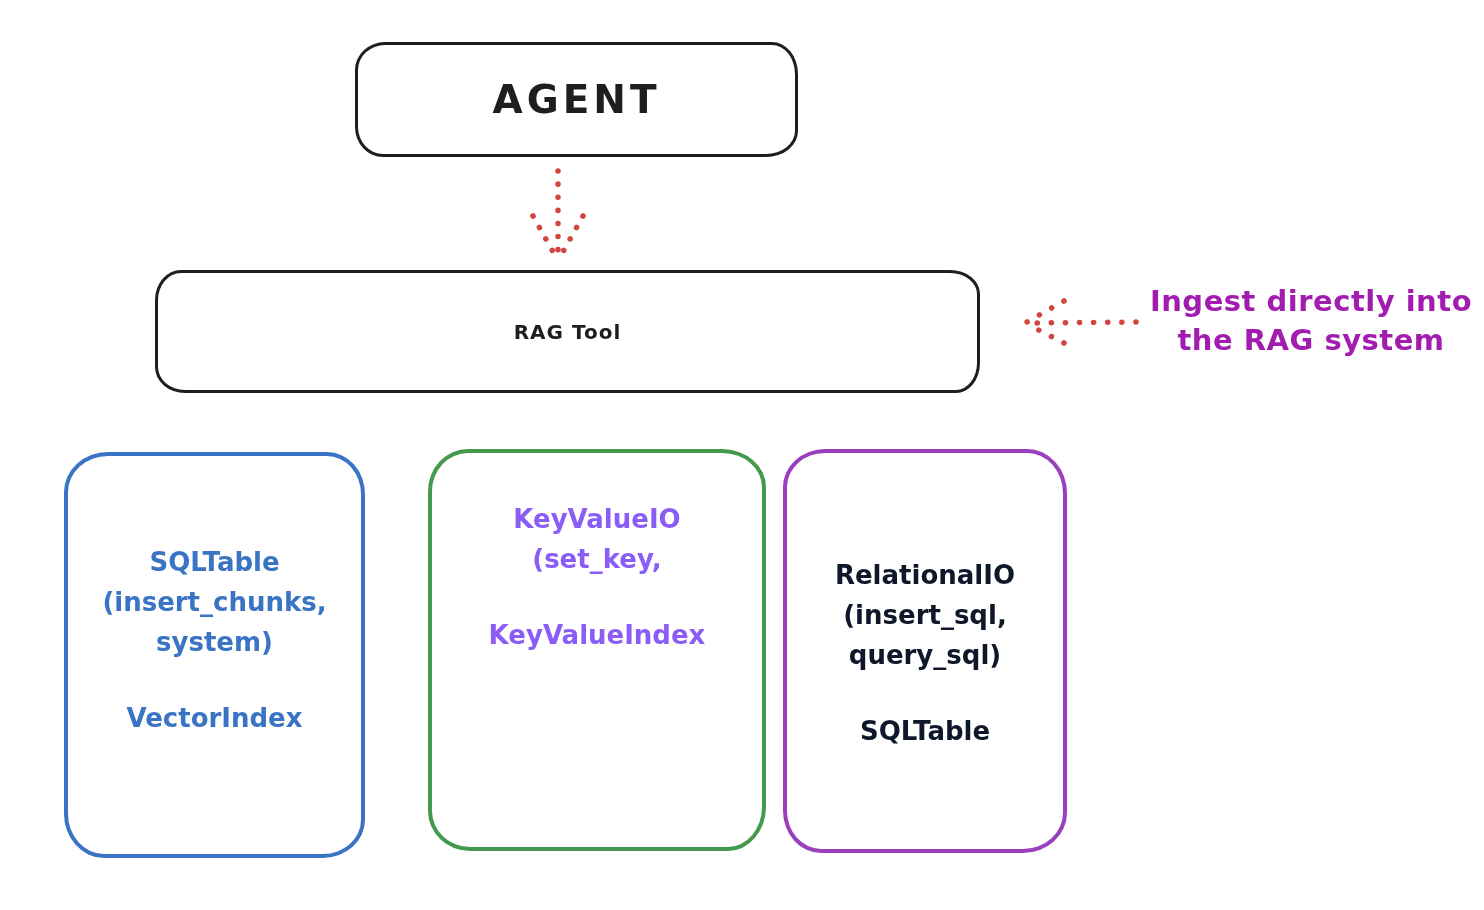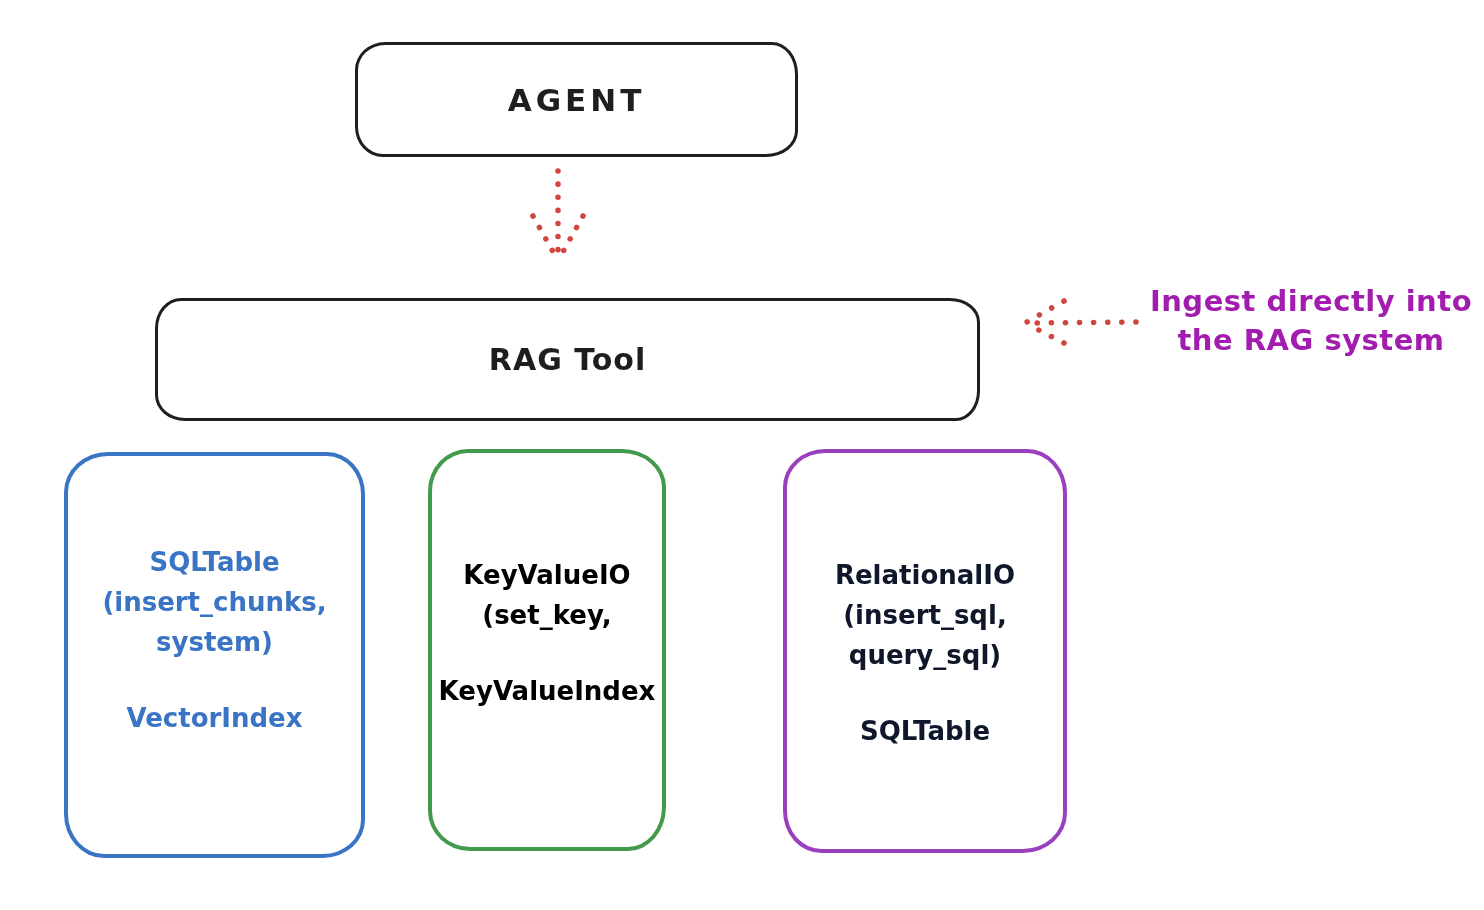--- a/index.html
+++ b/index.html
@@ -25,30 +25,29 @@
     display: flex;
     align-items: center;
     justify-content: center;
     color: #1e1e1e;
     font-weight: bold;
   }
   .node-agent {
     left: 355px; top: 42px;
     width: 443px; height: 115px;
     border-radius: 30px 26px 32px 28px / 28px 32px 26px 30px;
-    font-size: 31px;
+    font-size: 39px;
     letter-spacing: 4px;
   }
   .node-rag {
     left: 155px; top: 270px;
     width: 825px; height: 123px;
     border-radius: 26px 30px 24px 30px / 30px 24px 30px 26px;
-    font-size: 30px;
+    font-size: 20px;
     letter-spacing: 1px;
-    margin-top: 28px;
   }
   .store {
     position: absolute;
     box-sizing: border-box;
     background: #ffffff;
     border-style: solid;
     border-width: 4px;
     text-align: center;
     font-weight: bold;
     font-size: 26px;
@@ -56,24 +55,24 @@
   }
   .store-blue {
     left: 64px; top: 452px;
     width: 301px; height: 406px;
     color: #3a74c4; border-color: #3a74c4;
     border-radius: 44px 38px 42px 40px / 40px 42px 38px 44px;
     padding-top: 86px;
   }
   .store-green {
     left: 428px; top: 449px;
-    width: 238px; height: 402px;
-    color: #000000; border-color: #449a4c;
+    width: 338px; height: 402px;
+    color: #8b5cf6; border-color: #449a4c;
     border-radius: 40px 44px 38px 42px / 42px 38px 44px 40px;
-    padding-top: 102px;
+    padding-top: 46px;
   }
   .store-purple {
     left: 783px; top: 449px;
     width: 284px; height: 404px;
     color: #0f172a; border-color: #9a40be;
     border-radius: 42px 40px 44px 38px / 38px 44px 40px 42px;
     padding-top: 102px;
   }
   .index-label { margin-top: 36px; }
   .annotation {

